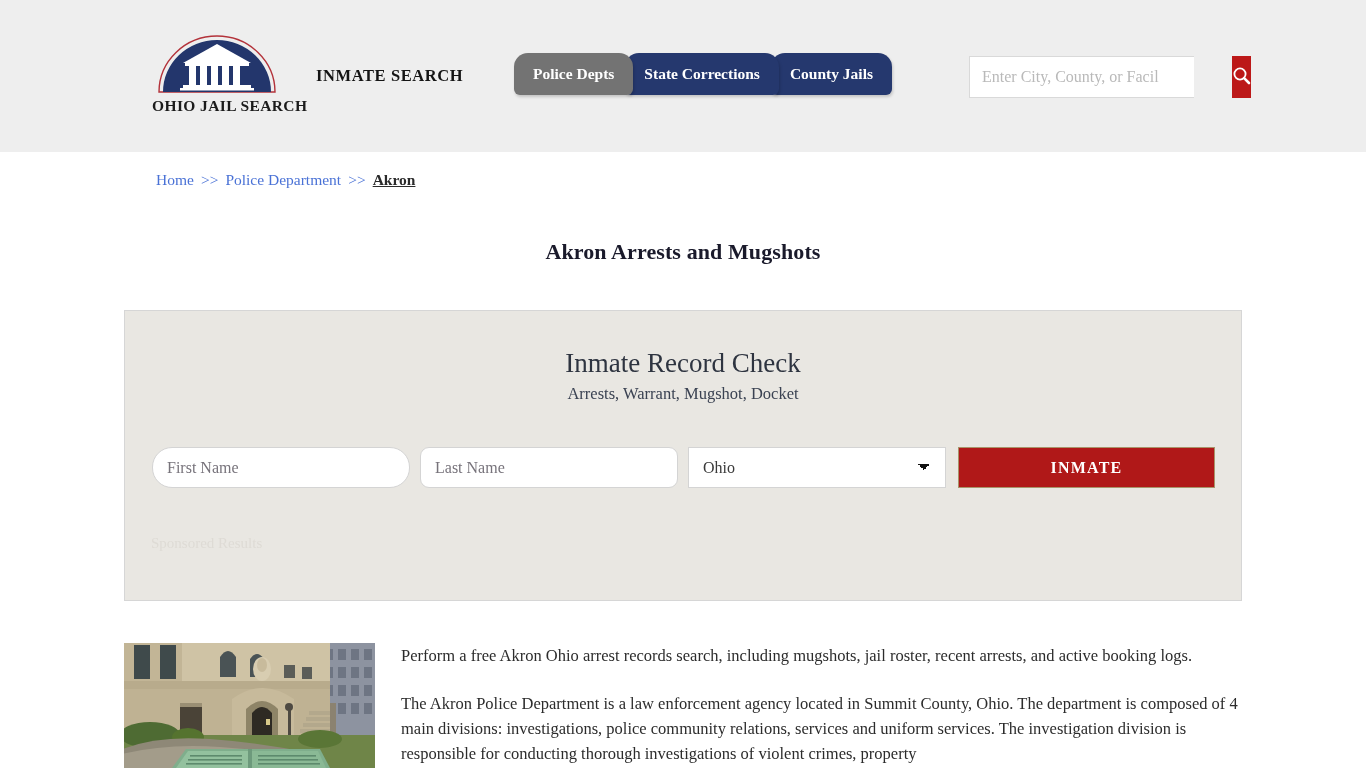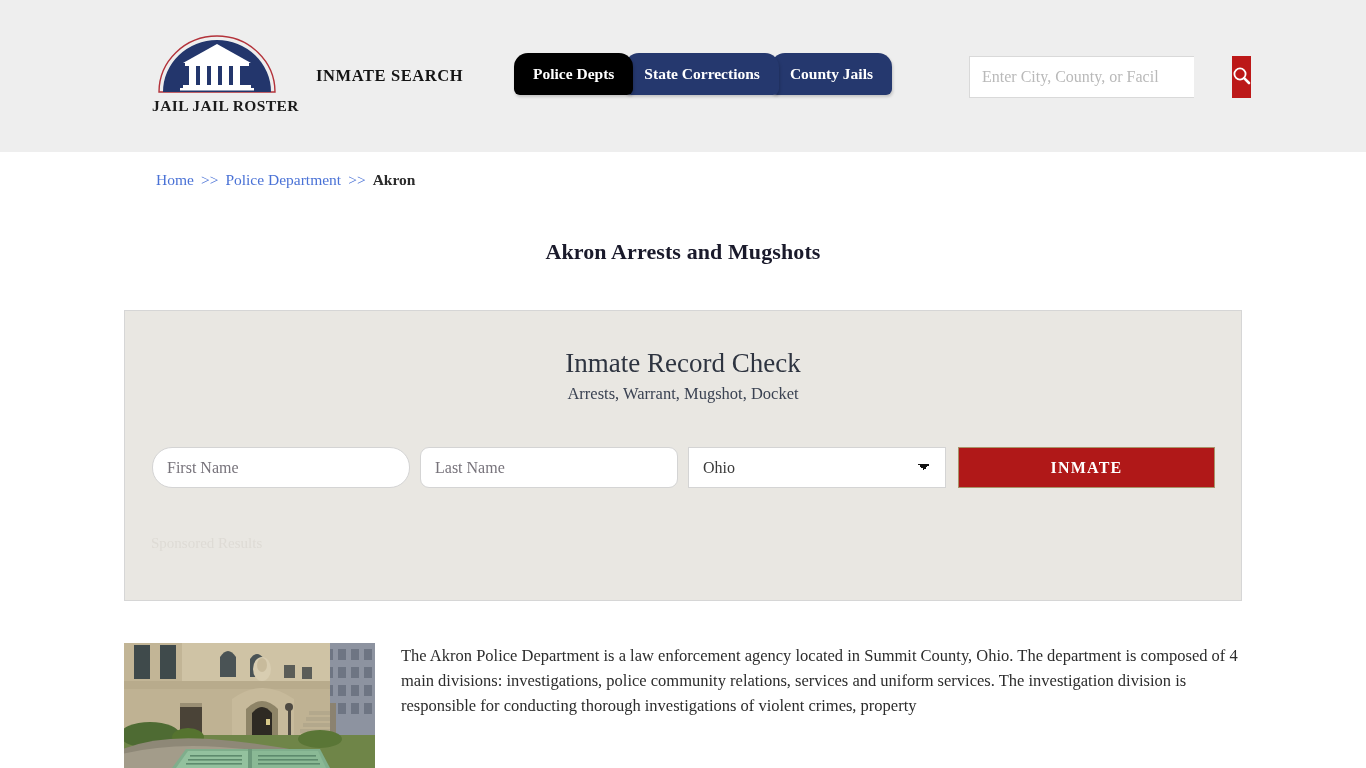--- a/index.html
+++ b/index.html
@@ -80,21 +80,21 @@
     background: #25386e;
     color: #ffffff;
     font-size: 15.5px;
     font-weight: 700;
     border-radius: 14px 14px 6px 6px;
     white-space: nowrap;
     cursor: pointer;
     box-shadow: 1px 2px 3px rgba(0,0,0,.18);
     margin-right: -8px;
   }
-  .nav-tab:nth-child(1) { z-index: 3; background: #000000; }
+  .nav-tab:nth-child(1) { z-index: 3; background: #737373; }
   .nav-tab:nth-child(2) { z-index: 2; background: #25386e; }
   .nav-tab:nth-child(3) { z-index: 1; background: #25386e; }
 
   
   .header-search {
     position: absolute;
     left: 969px;
     top: 56px;
     width: 253px;
     height: 42px;
@@ -140,20 +140,21 @@
     text-decoration: none;
     cursor: pointer;
   }
   .breadcrumb .sep {
     color: #4a72d6;
     margin: 0 7px;
   }
   .breadcrumb .current {
     color: #2b2b2b;
     font-weight: 700;
+    text-decoration: underline;
   }
 
   
   .page-title {
     position: absolute;
     left: 0;
     top: 224px;
     width: 1366px;
     text-align: center;
     font-size: 22px;
@@ -282,21 +283,21 @@
           <rect x="30" y="33" width="64" height="3" fill="#ffffff"></rect>
           <rect x="34" y="36" width="7" height="19" fill="#ffffff"></rect>
           <rect x="45" y="36" width="7" height="19" fill="#ffffff"></rect>
           <rect x="56" y="36" width="7" height="19" fill="#ffffff"></rect>
           <rect x="67" y="36" width="7" height="19" fill="#ffffff"></rect>
           <rect x="78" y="36" width="7" height="19" fill="#ffffff"></rect>
           <rect x="28" y="55" width="68" height="3" fill="#ffffff"></rect>
           <rect x="25" y="58" width="74" height="2.5" fill="#ffffff"></rect>
         </svg>
       </div>
-      <div class="logo-wordmark">JAIL JAIL ROSTER</div>
+      <div class="logo-wordmark">OHIO JAIL SEARCH</div>
     </div>
 
     <div class="header-tagline">INMATE SEARCH</div>
 
     <nav class="main-nav">
       <div class="nav-tab">Police Depts</div>
       <div class="nav-tab">State Corrections</div>
       <div class="nav-tab">County Jails</div>
     </nav>
 
@@ -423,15 +424,16 @@
         <rect x="66" y="112" width="52" height="1.6"></rect>
           <rect x="64" y="116" width="54" height="1.6"></rect>
         <rect x="62" y="120" width="56" height="1.6"></rect>
         <rect x="134" y="112" width="58" height="1.6"></rect>
           <rect x="134" y="116" width="60" height="1.6"></rect>
         <rect x="134" y="120" width="62" height="1.6"></rect>
       </g>
     </svg>
   </div>
   <div class="article-body">
+    <p>Perform a free Akron Ohio arrest records search, including mugshots, jail roster, recent arrests, and active booking logs.</p>
     <p>The Akron Police Department is a law enforcement agency located in Summit County, Ohio. The department is composed of 4 main divisions: investigations, police community relations, services and uniform services. The investigation division is responsible for conducting thorough investigations of violent crimes, property</p>
   </div>
 </section>
 
 </body></html>

